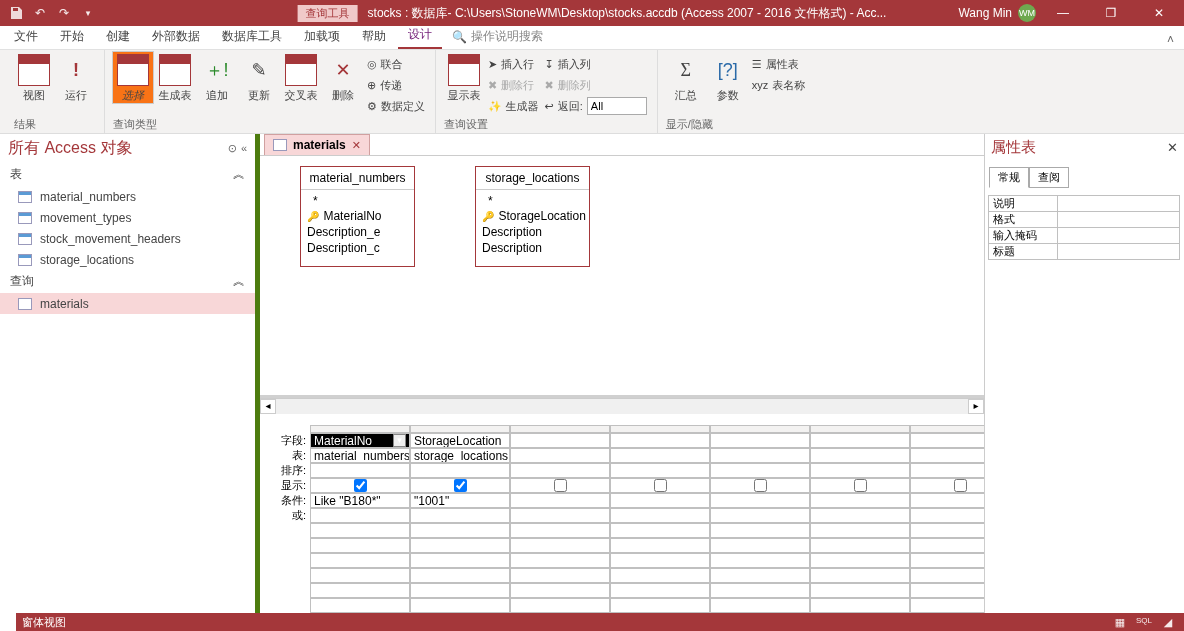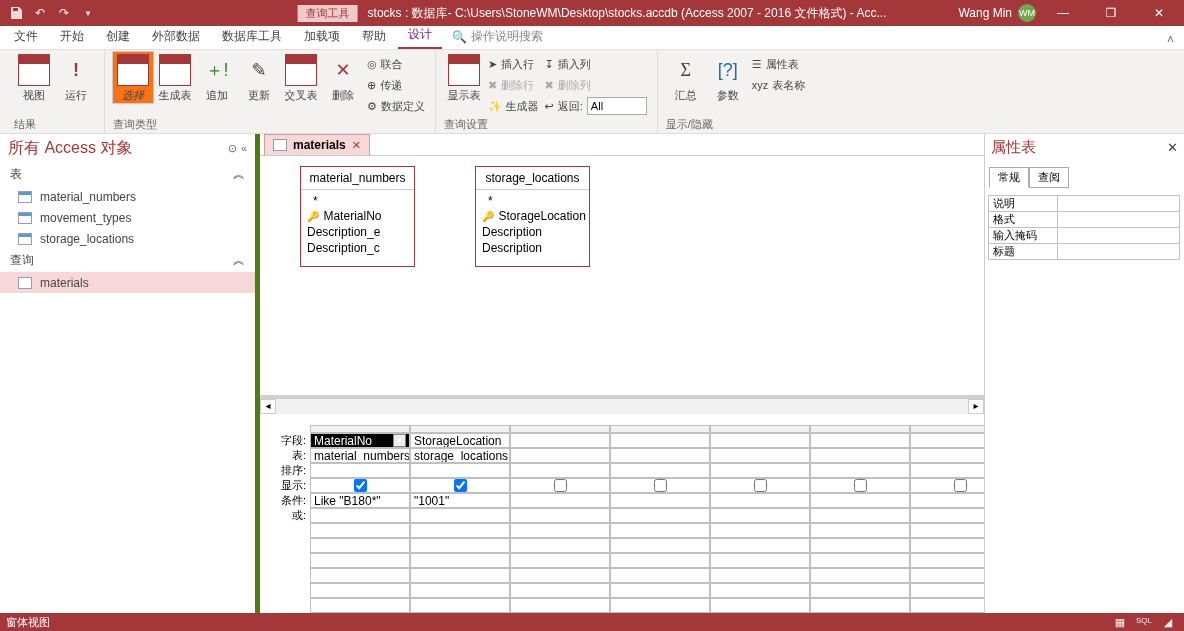--- a/index.html
+++ b/index.html
@@ -84,21 +84,21 @@
 .prop-sub { padding:2px 6px; font-size:11px; color:#444;}
 .prop-tabs { display:flex; margin:6px 4px 4px;}
 .prop-tab { border:1px solid #aaa; padding:2px 8px; font-size:11px; background:#fff; cursor:pointer;}
 .prop-tab.act{border-bottom-color:#fff;}
 .prop-grid { margin:4px; }
 .prop-row { display:flex; height:16px; font-size:11px;}
 .prop-row div{ border:1px solid #c0c0c0; margin:-1px 0 0 -1px; padding:0 4px;}
 .prop-row .k{width:70px;} .prop-row .v{flex:1;}
 
 
-.statusbar { position:absolute; bottom:0; left:0; right:0; height:18px; background:#a4373a; color:#fff; font-size:11px; display:flex; align-items:center; padding:0 6px;}
+.statusbar { position:absolute; bottom:0; left:16px; right:0; height:18px; background:#a4373a; color:#fff; font-size:11px; display:flex; align-items:center; padding:0 6px;}
 .statusbar .r{margin-left:auto;display:flex;gap:4px;}
 .sb-btn{width:20px;text-align:center;cursor:pointer;opacity:.9;}
 
 
 .ic-grid{background:linear-gradient(#a4373a,#a4373a) 0 0/100% 30% no-repeat,#fff;border:1px solid #a4373a;}
 .ic-run{color:#a4373a;font-weight:bold;}
 .sigma{font-family:'Times New Roman',serif;font-size:22px;}
 svg{display:block;}
 </style>
 </head>
@@ -252,20 +252,24 @@
         <div class="nav-item">
           <span class="tbl-ic"></span>
           <span>material_numbers</span>
         </div>
         <div class="nav-item">
           <span class="tbl-ic"></span>
           <span>movement_types</span>
         </div>
         <div class="nav-item">
           <span class="tbl-ic"></span>
+          <span>stock_movement_headers</span>
+        </div>
+        <div class="nav-item">
+          <span class="tbl-ic"></span>
           <span>storage_locations</span>
         </div>
       </div>
     <div class="nav-section">
         <span>查询</span>
         <span>︽</span>
       </div>
     <div id="nav-queries">
         <div class="nav-item sel">
           <span class="qry-ic-i"></span>

